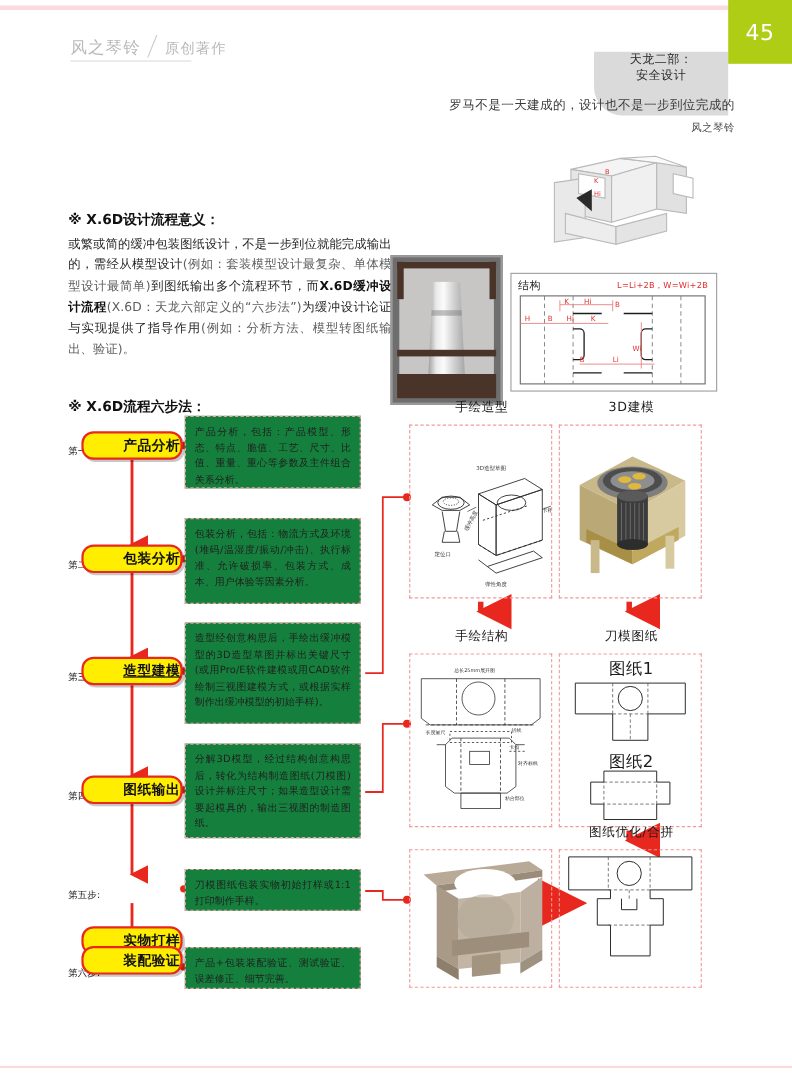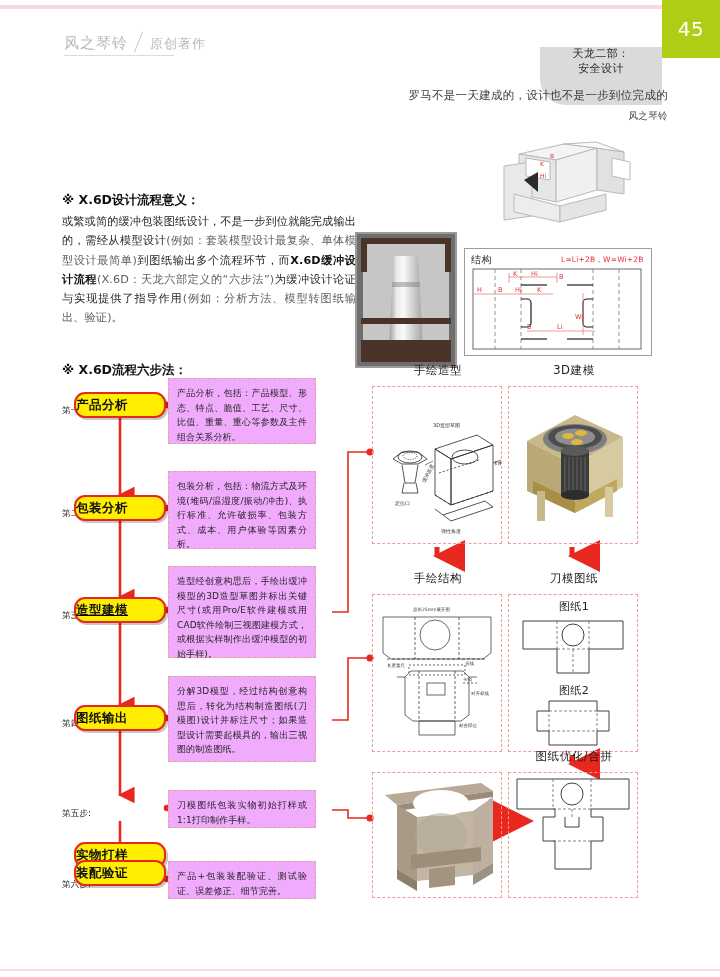--- a/index.html
+++ b/index.html
@@ -116,41 +116,41 @@
   .formula { position:absolute; left:560px; top:252px; font-size:7.5px; color:#e0302f; letter-spacing:.2px;}
 
   
   .flow { position:absolute; left:0; top:0; width:720px; height:977px; pointer-events:none;}
   .step-label{
     position:absolute; font-size:8.5px; color:#111; letter-spacing:.2px;margin-top:21px;
   }
   .step-box{
     position:absolute; left:74px; width:92px; height:26px;
     background:#ffee00; border:2px solid #e8281e; border-radius:11px;
-    display:flex; align-items:center; justify-content:flex-start;
+    display:flex; align-items:center; justify-content:flex-end;
     box-shadow: 2px 2px 0 rgba(0,0,0,.22);
   }
   .step-box span{ font-size:12.5px; font-weight:bold; color:#111; letter-spacing:.5px;}
   .desc-box{
-    position:absolute; left:168px; width:148px;
-    background:#f0abfc; border:1px dashed #e8a0a0;
+    position:absolute; left:168px; width:160px;
+    background:#15803d; border:1px dashed #e8a0a0;
     padding:7px 8px;
     font-size:9px; line-height:1.62; color:#1f1f1f;
     text-align:justify; letter-spacing:.1px;
   }
   
   .panel{
     position:absolute; border:1px dashed #ef9b9b;
   }
   .panel-title{
     position:absolute; font-size:11.5px; color:#1b1b1b; letter-spacing:.6px;
     text-align:center;
   }
   .sub-title{
-    position:absolute; font-size:11px; color:#1b1b1b; letter-spacing:.4px; text-align:center;
+    position:absolute; font-size:15px; color:#1b1b1b; letter-spacing:.4px; text-align:center;
   }
   svg { display:block; }
 </style>
 </head>
 <body>
 
 <div class="page">
 
   <div class="top-rule"></div>
   <div class="bottom-rule"></div>

